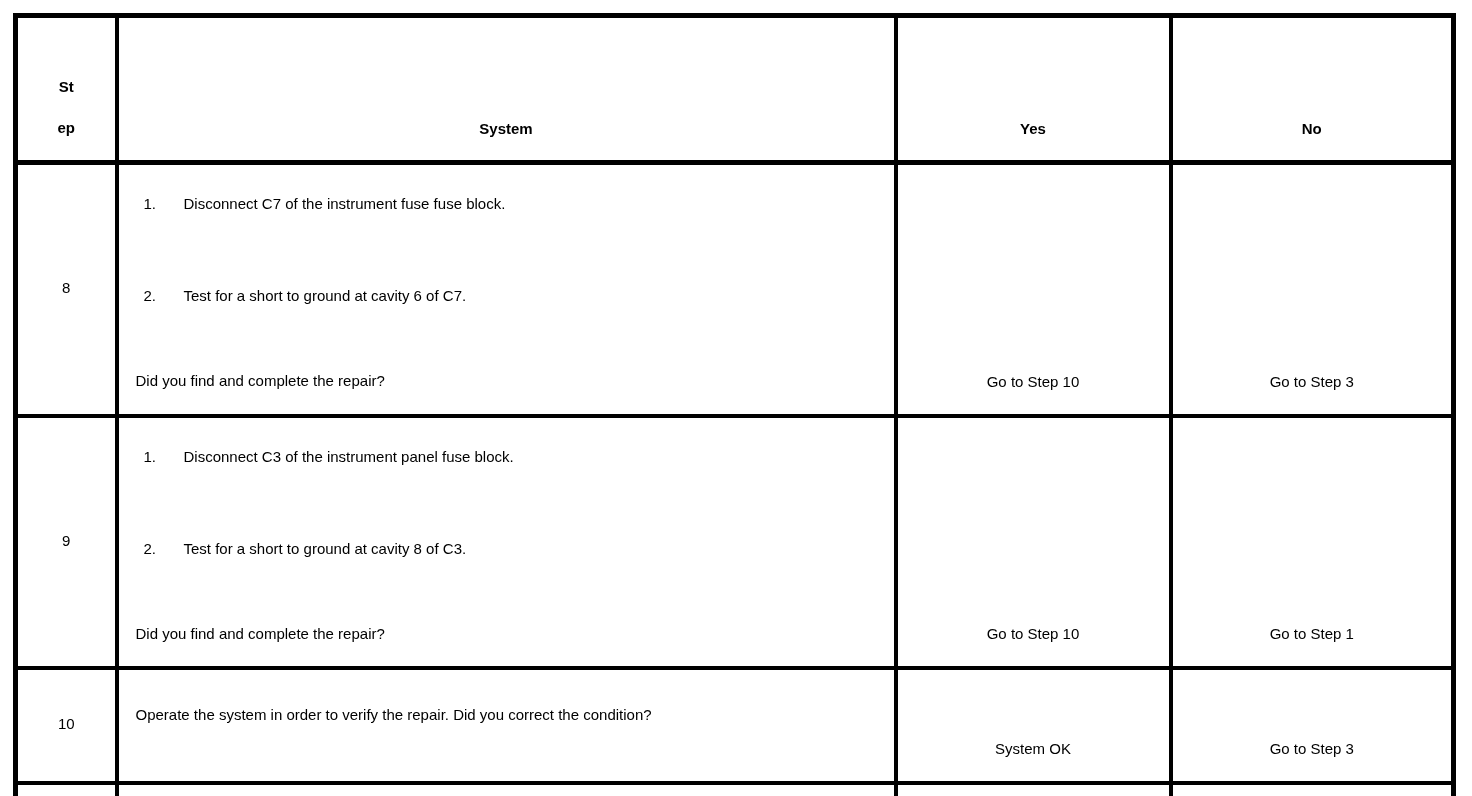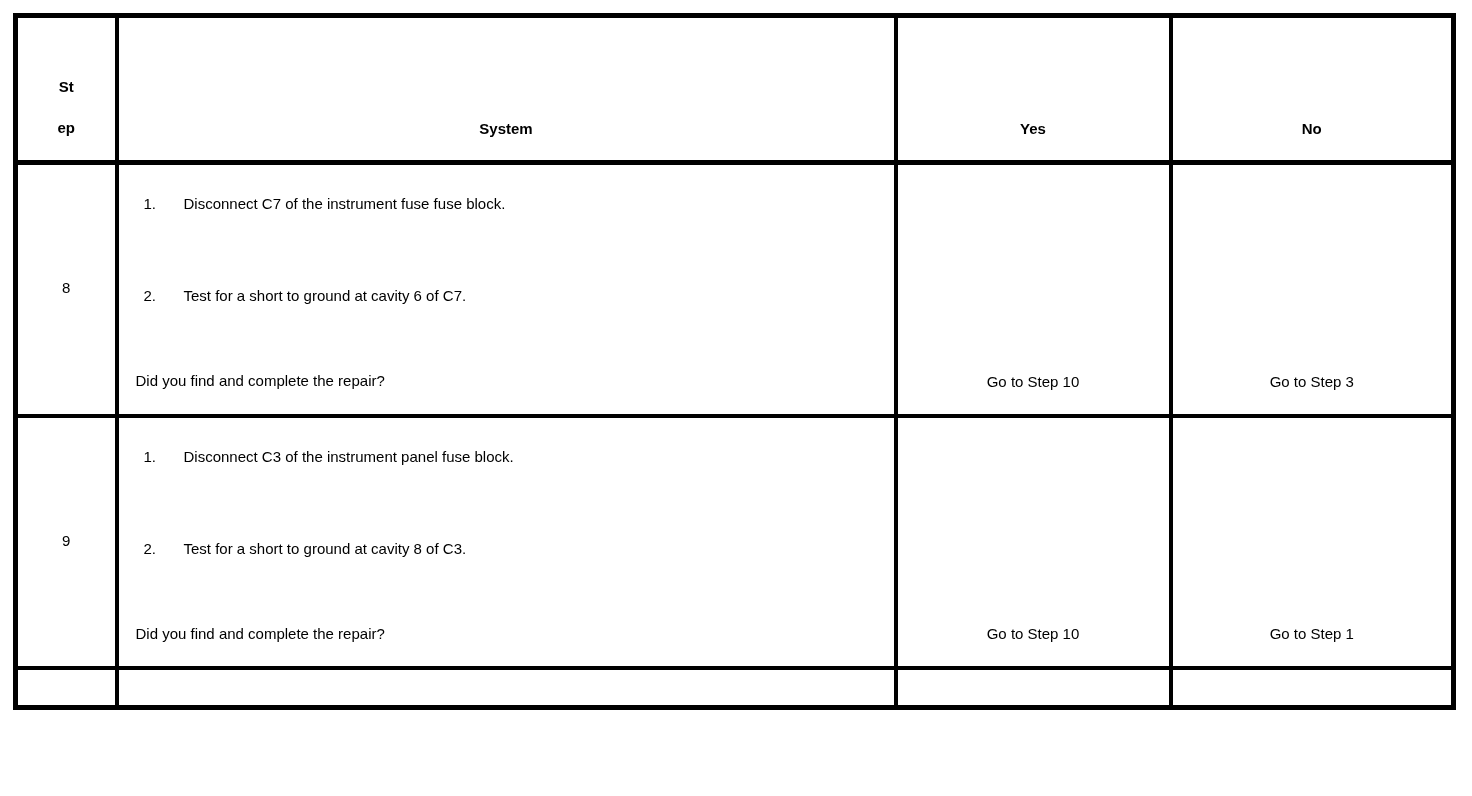--- a/index.html
+++ b/index.html
@@ -120,20 +120,26 @@
       <div class="action-item gap-b">
         <span class="num">2.</span>
         <span class="txt">Test for a short to ground at cavity 8 of C3.</span>
       </div>
       <div class="question">Did you find and complete the repair?</div>
     </td>
     <td class="yn-cell">Go to Step 10</td>
     <td class="yn-cell">Go to Step 1</td>
   </tr>
 
+  <tr class="row-10">
+    <td class="step-cell">10</td>
+    <td class="action-plain">Operate the system in order to verify the repair. Did you correct the condition?</td>
+    <td class="yn-cell">System OK</td>
+    <td class="yn-cell">Go to Step 3</td>
+  </tr>
 
   <tr class="row-partial">
     <td></td>
     <td></td>
     <td></td>
     <td></td>
   </tr>
 </tbody>
   </table>
 

